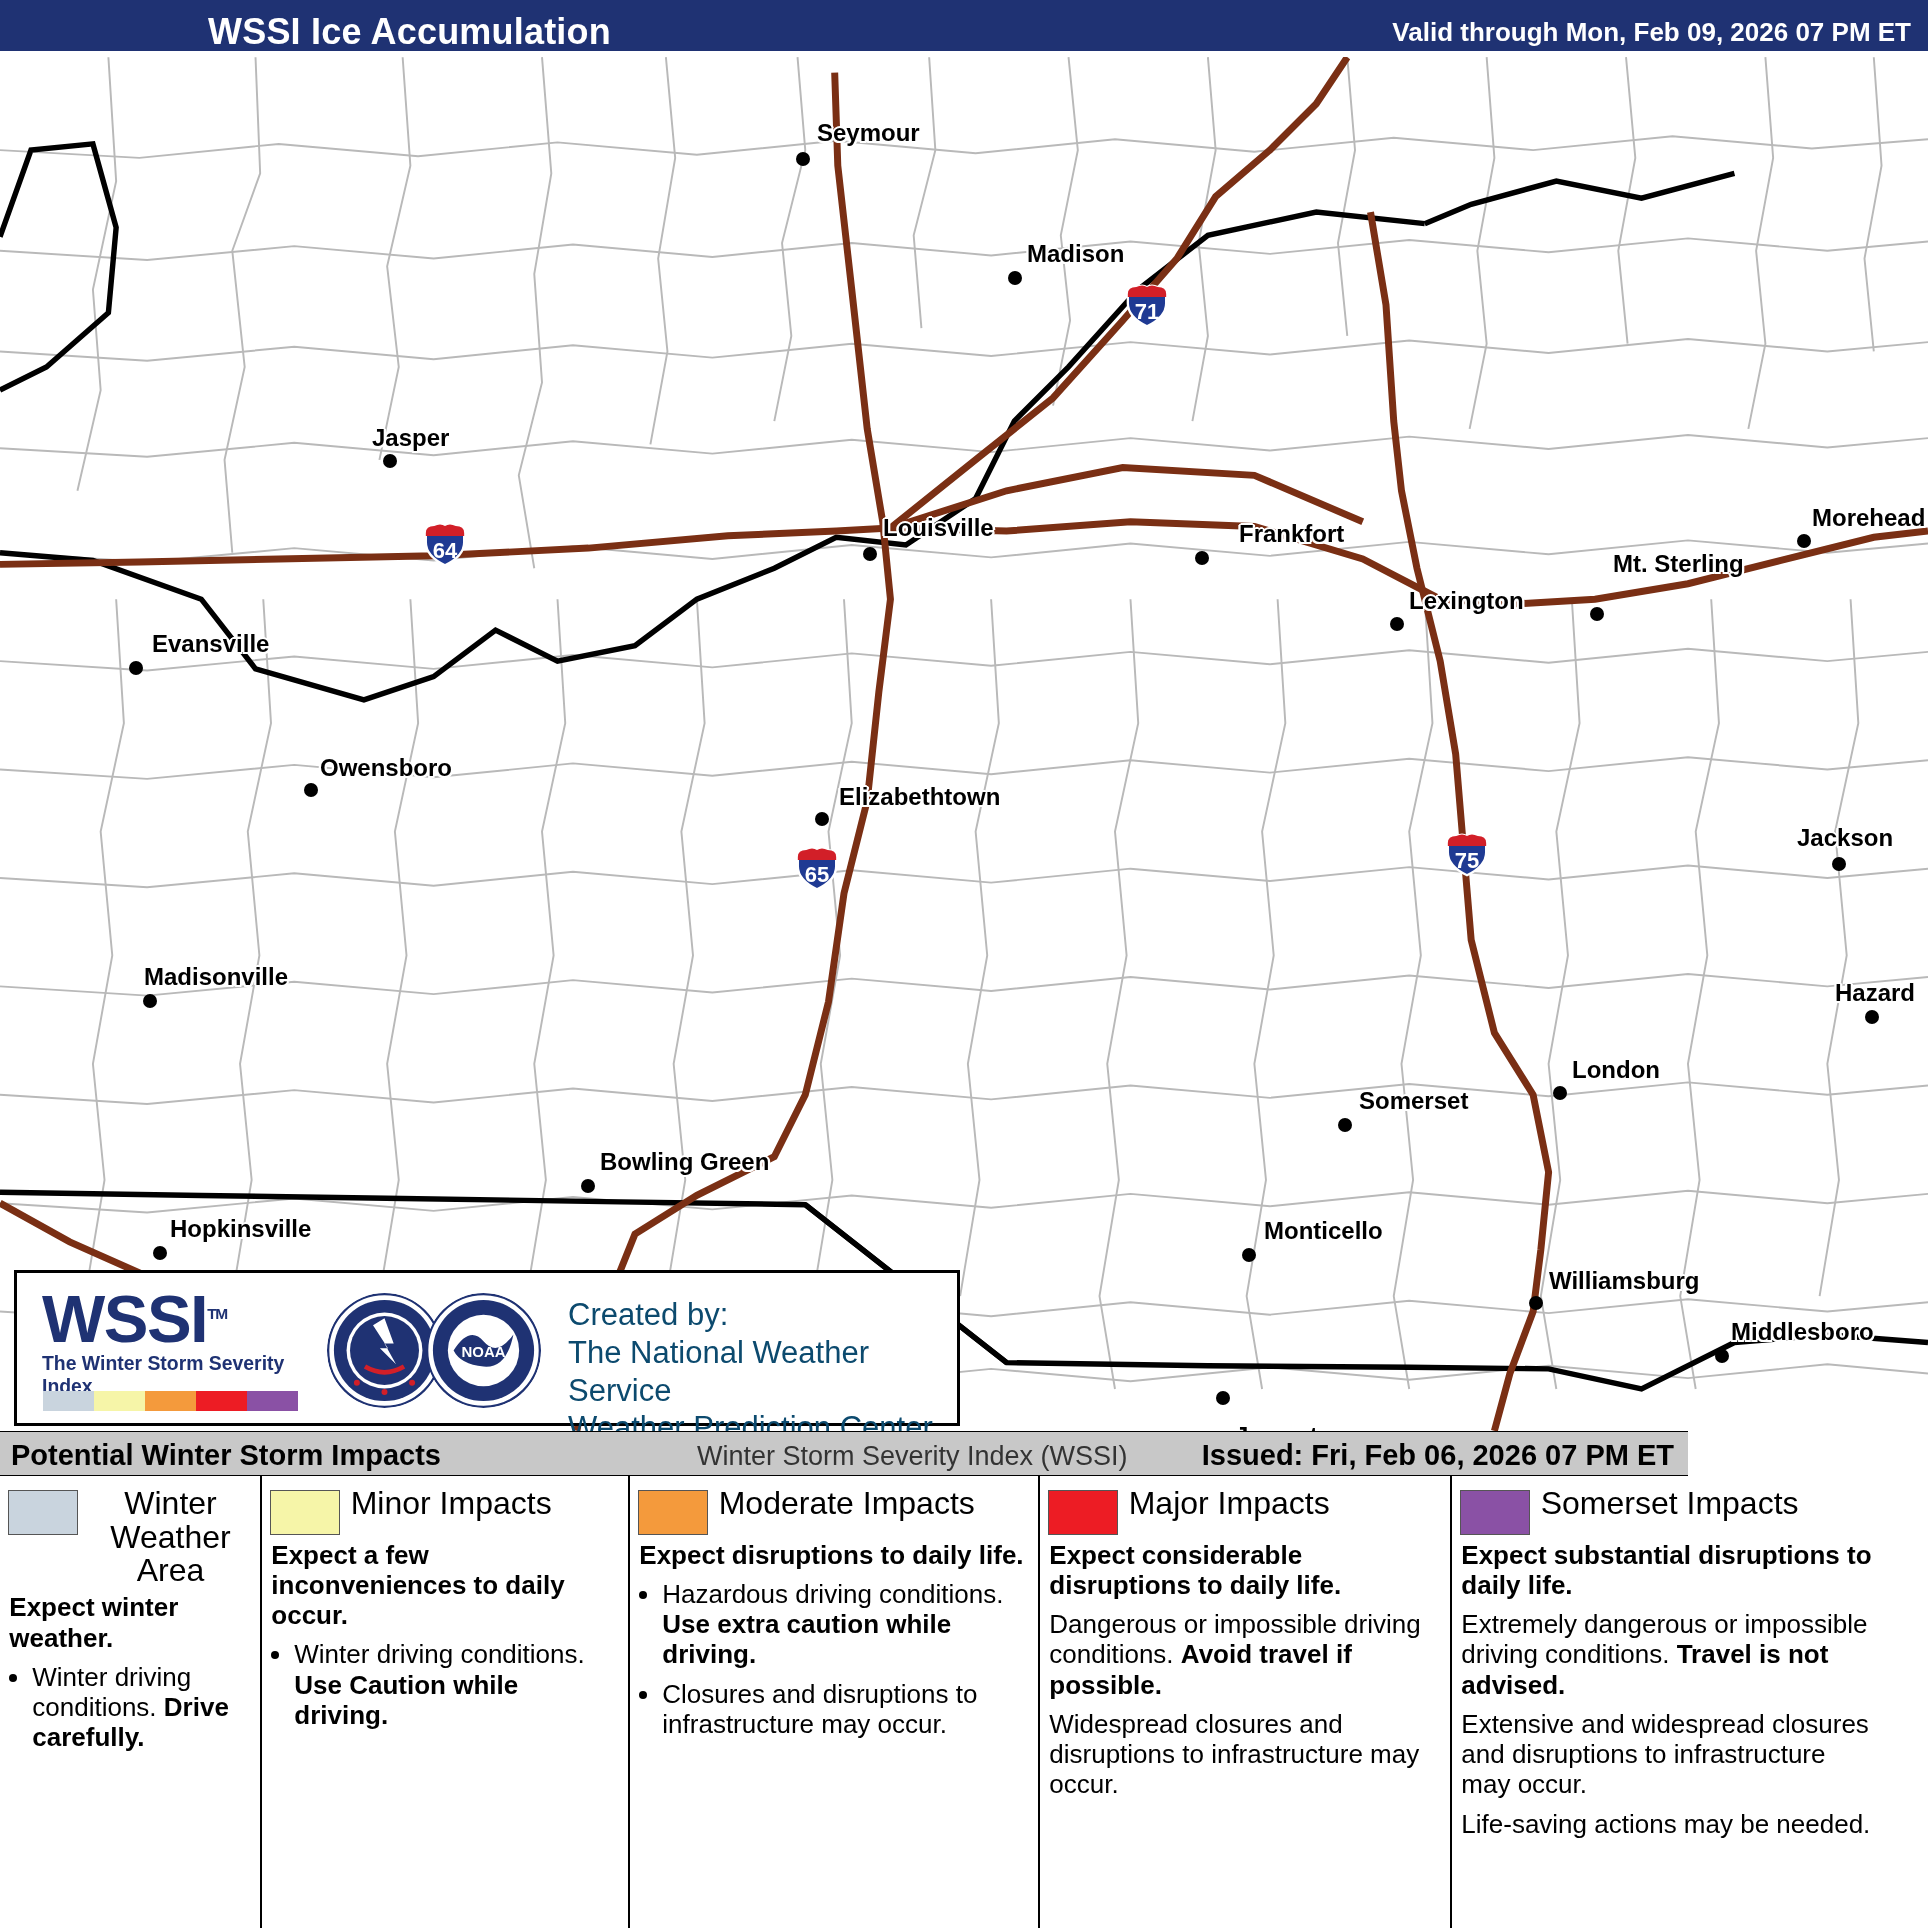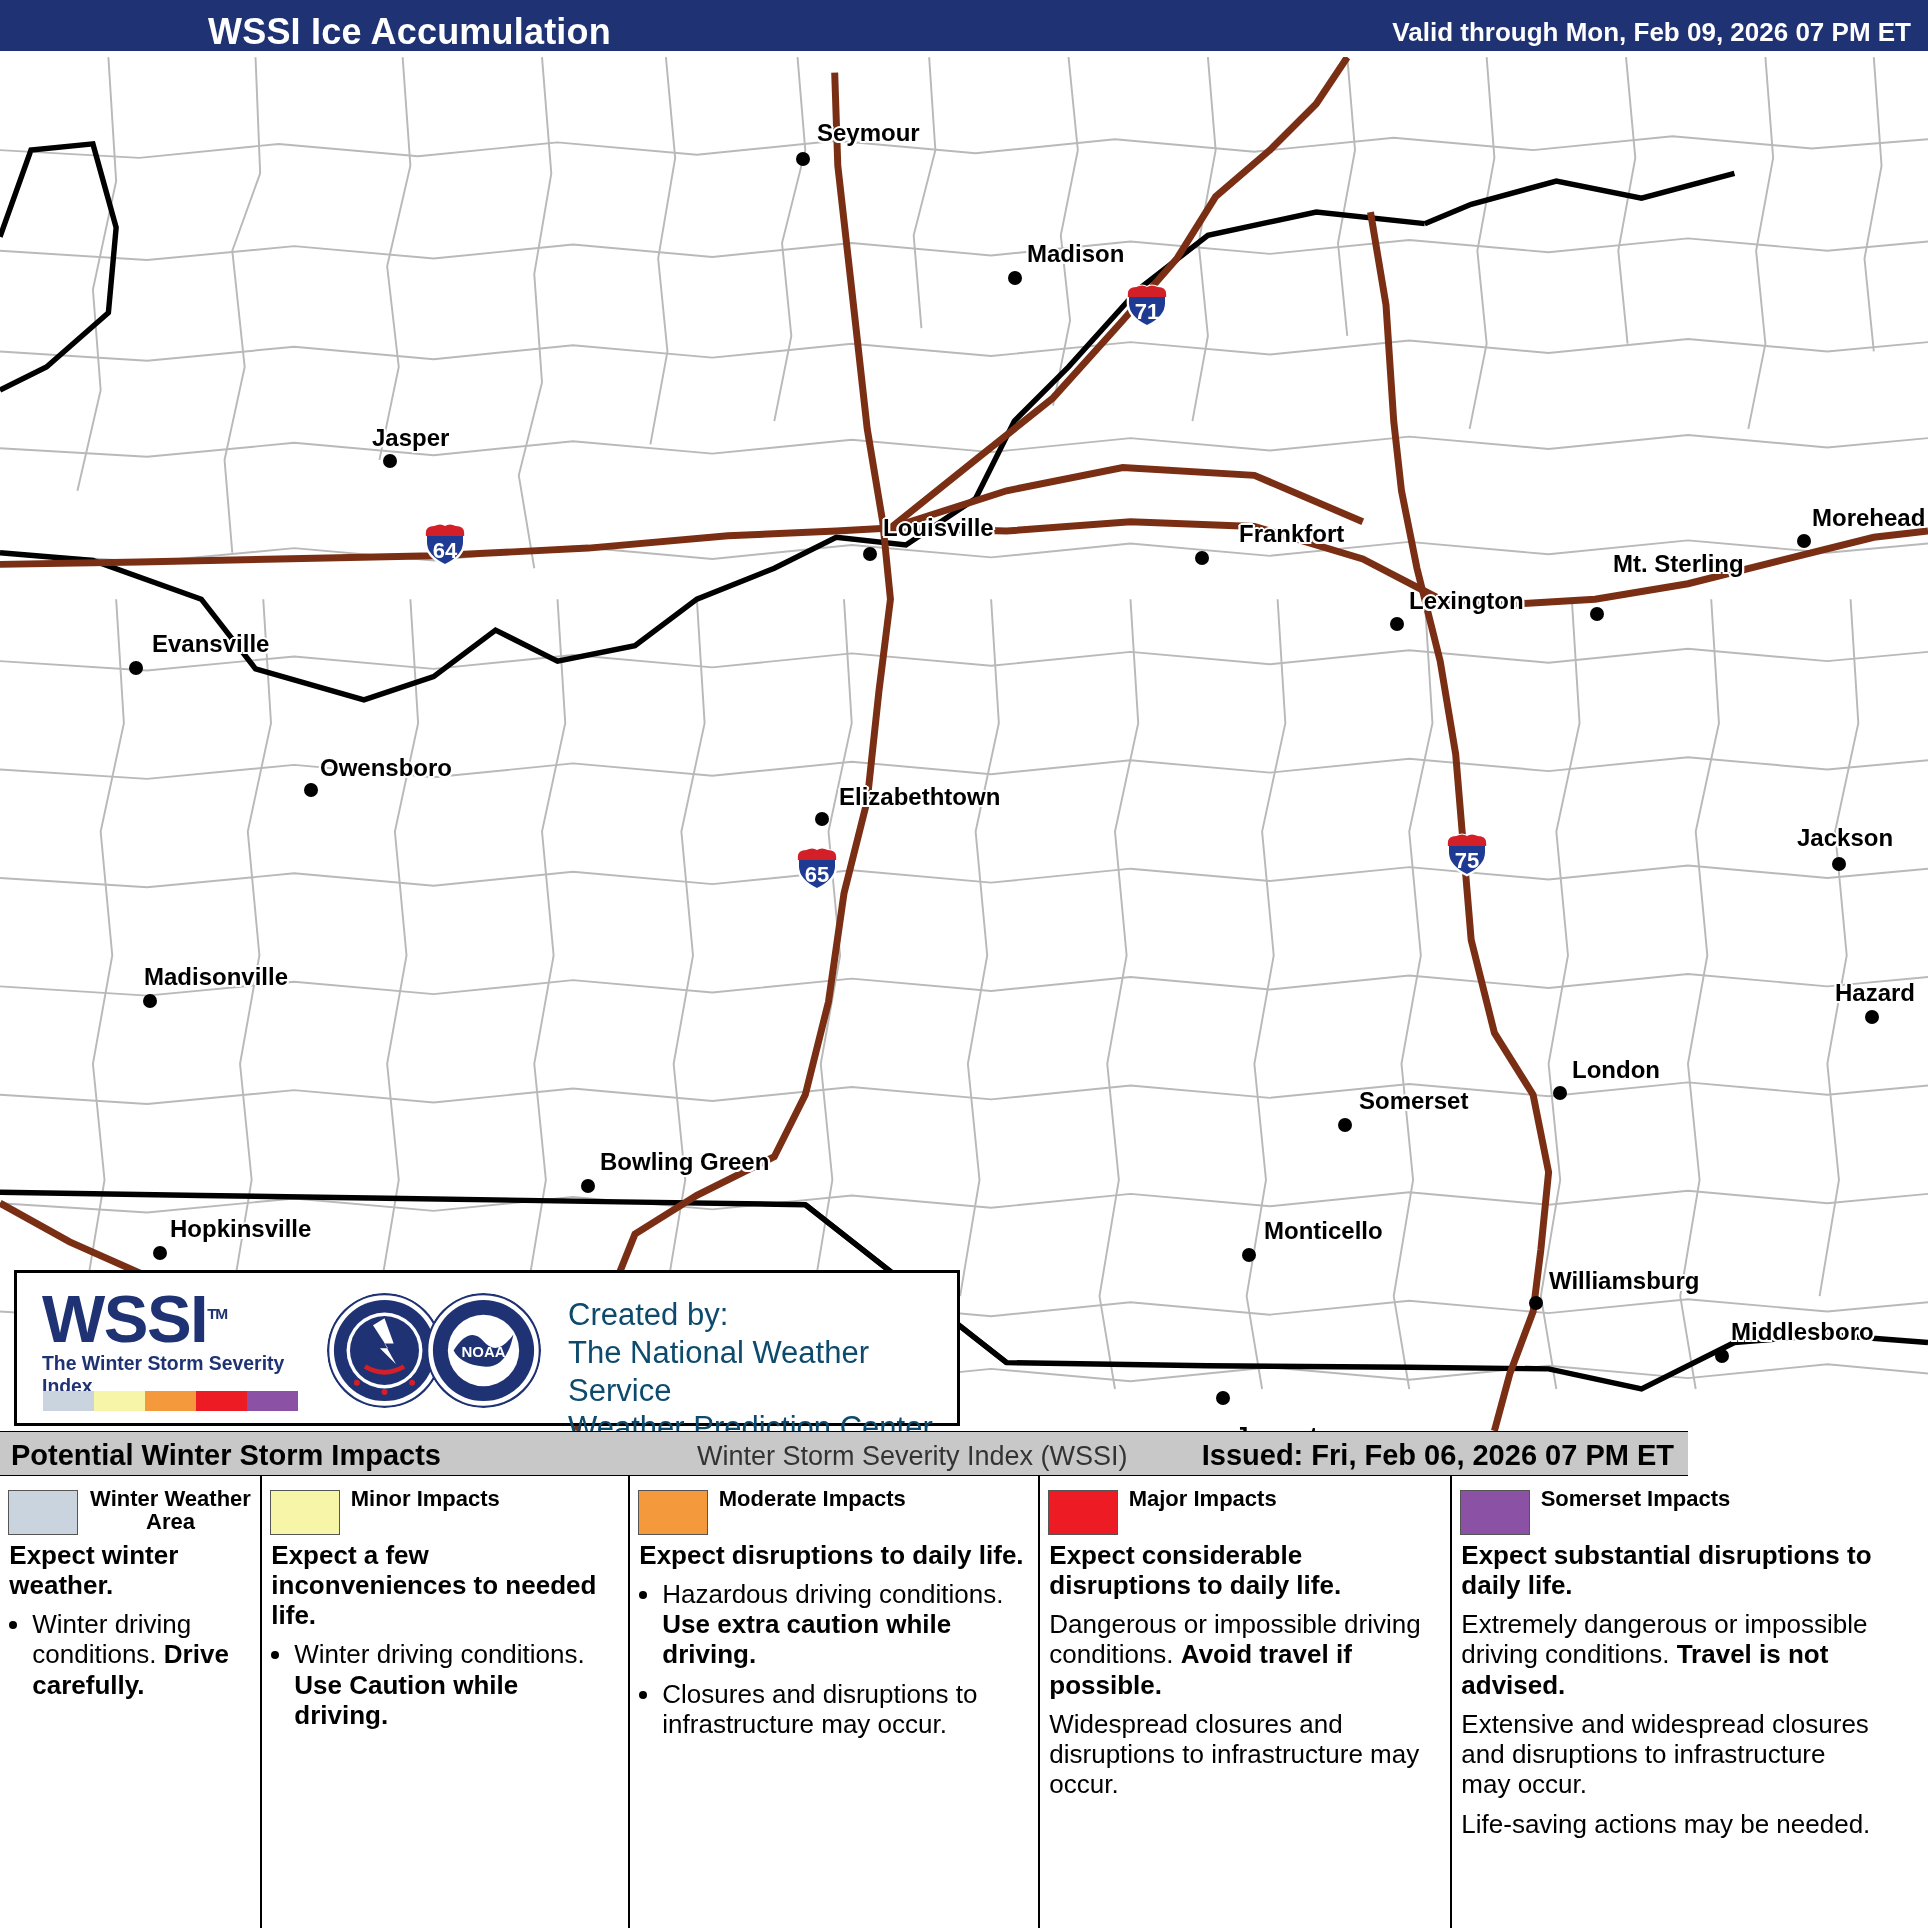--- a/index.html
+++ b/index.html
@@ -110,21 +110,21 @@
   }
   .legcol:last-child { border-right:none; }
   .legcol.c0 { width:262px; }
   .legcol.c1 { width:368px; }
   .legcol.c2 { width:410px; }
   .legcol.c3 { width:412px; }
   .legcol.c4 { width:434px; }
 
   .legtop { display:flex; align-items:flex-start; padding:11px 7.7px 0 7.7px; }
   .legswatch { width:70px; height:45px; border:1.5px solid #555; flex:0 0 auto; margin-top:3.1px; }
-  .legtitle { font-size:22px; font-weight:bold; color:#000; margin-left:11px; line-height:1.05; }
+  .legtitle { font-size:32px; font-weight:normal; color:#000; margin-left:11px; line-height:1.05; }
   .legtitle.center { text-align:center; }
 
   .legbody { padding:4.6px 9.3px 0 9.3px; font-size:26px; line-height:1.16; color:#000; }
   .legbody p { margin:0 0 9.3px 0; }
   .legbody .b { font-weight:bold; }
   .legbody ul { margin:0 0 7.7px 0; padding-left:23px; }
   .legbody li { margin:0 0 9.3px 0; }
   .legbody .lead { font-weight:bold; }
 </style>
 </head>
@@ -338,21 +338,21 @@
             <li>Winter driving conditions. <span class="b">Drive carefully.</span></li>
           </ul>
         </div>
       </div>
       <div class="legcol c1">
         <div class="legtop">
           <div class="legswatch" style="background:#f6f5a8"></div>
           <div class="legtitle">Minor Impacts</div>
         </div>
         <div class="legbody">
-          <p class="lead">Expect a few inconveniences to needed life.</p>
+          <p class="lead">Expect a few inconveniences to daily occur.</p>
           <ul>
             <li>Winter driving conditions. <span class="b">Use Caution while driving.</span></li>
           </ul>
         </div>
       </div>
       <div class="legcol c2">
         <div class="legtop">
           <div class="legswatch" style="background:#f49a3c"></div>
           <div class="legtitle">Moderate Impacts</div>
         </div>

